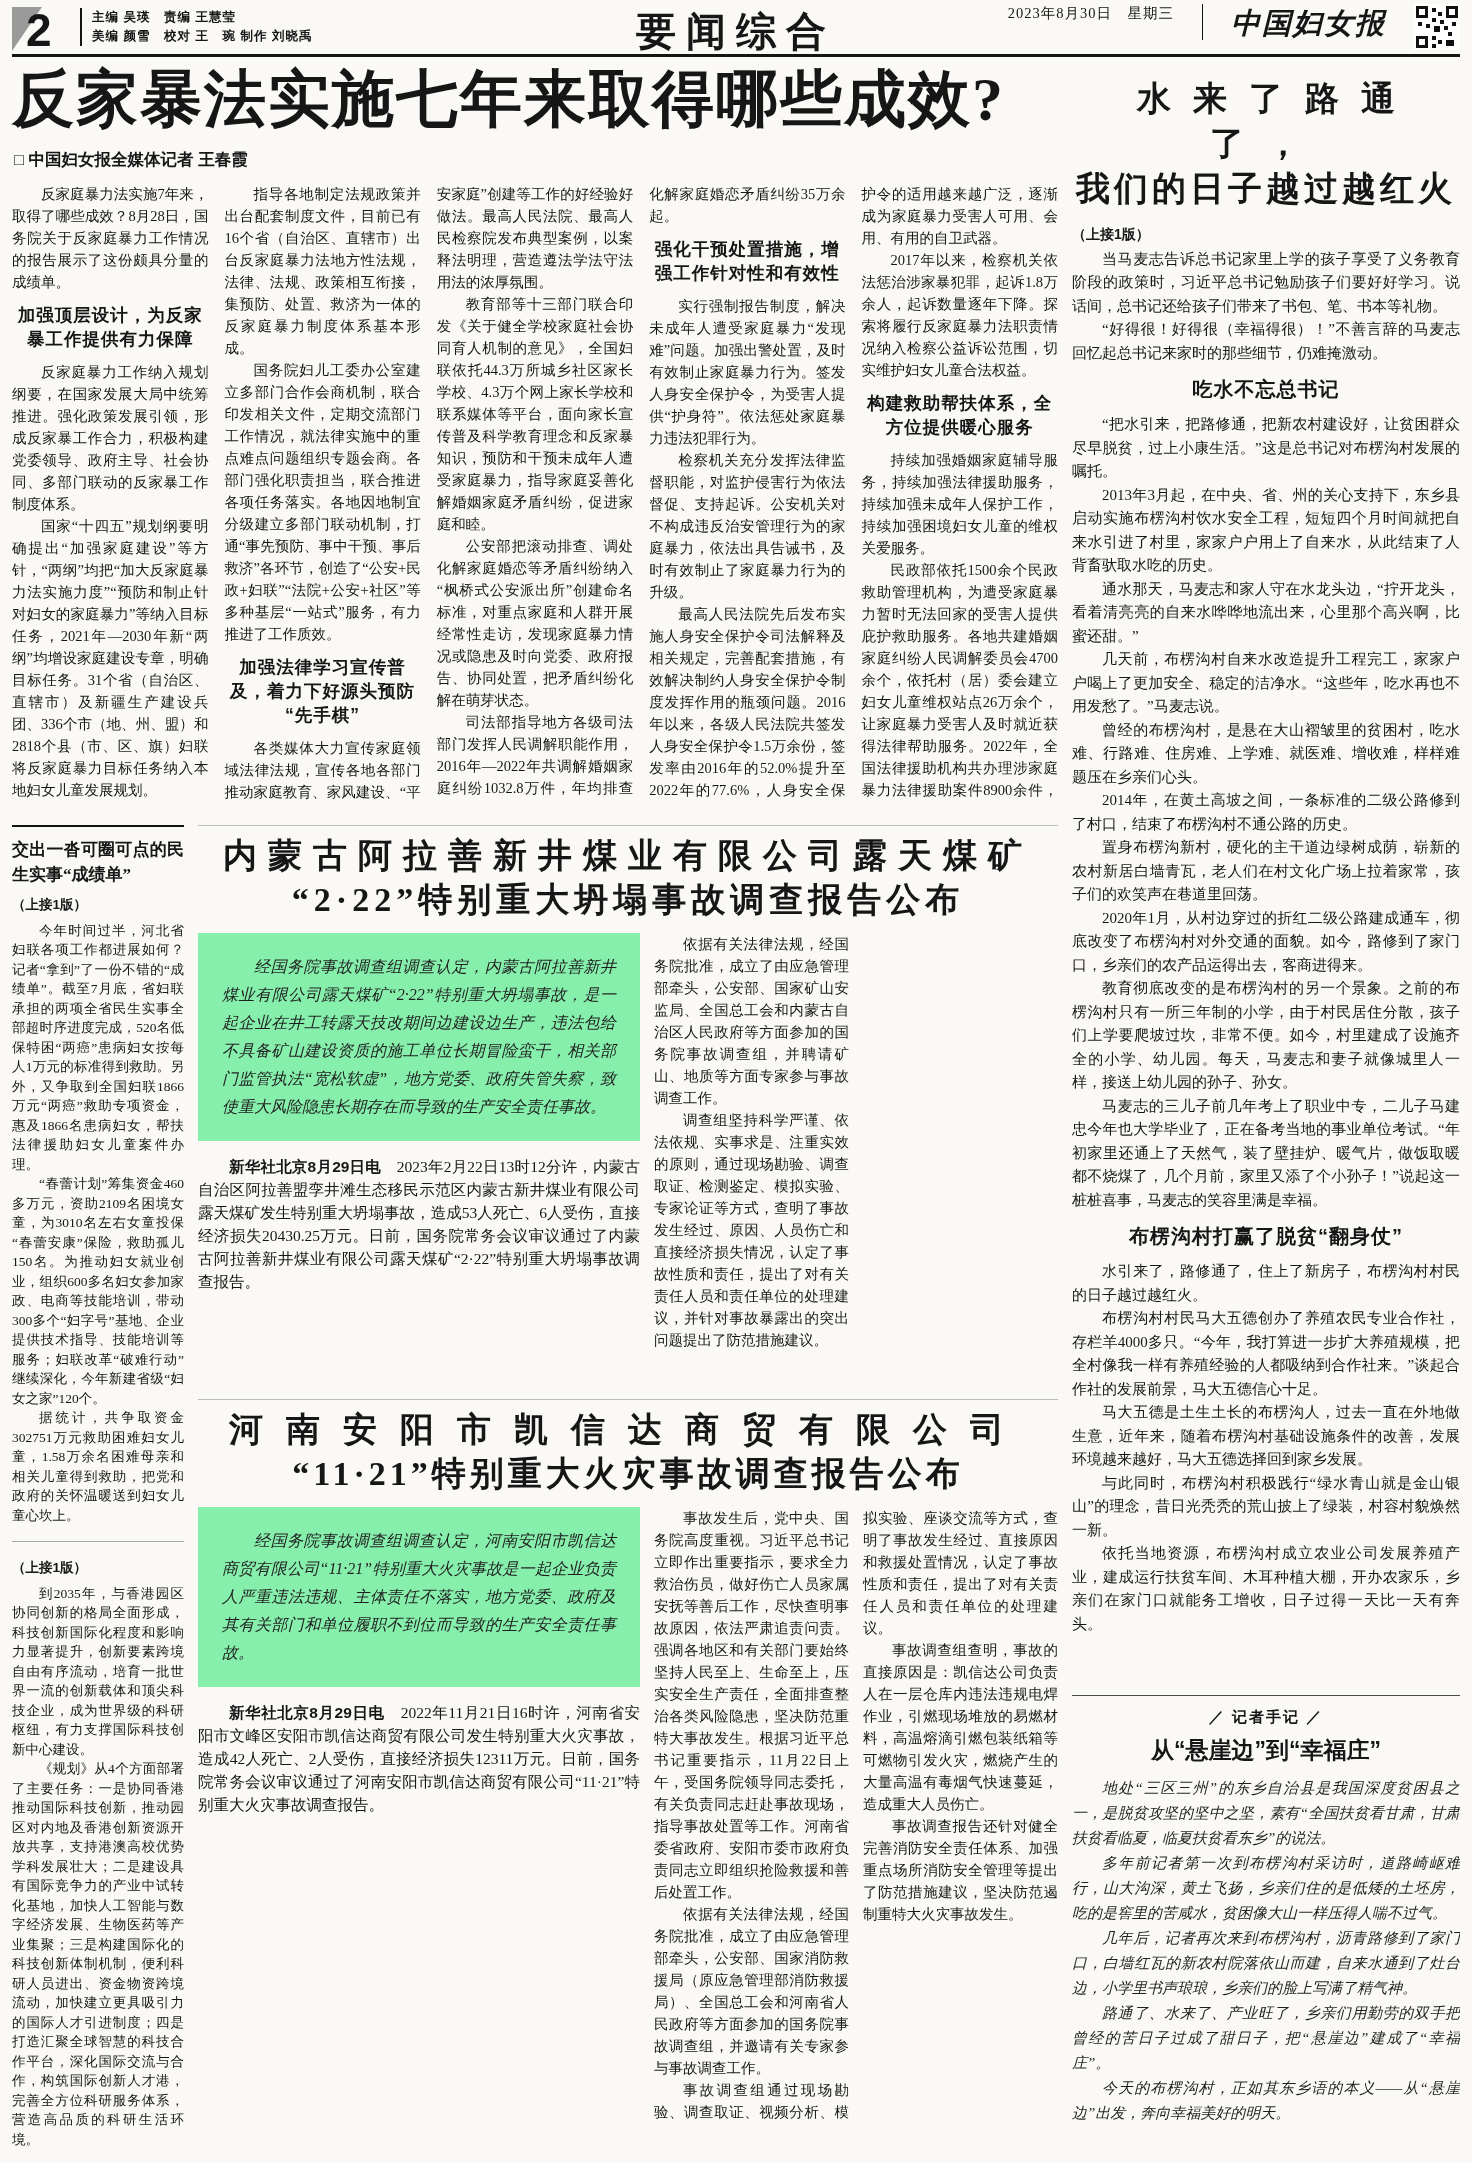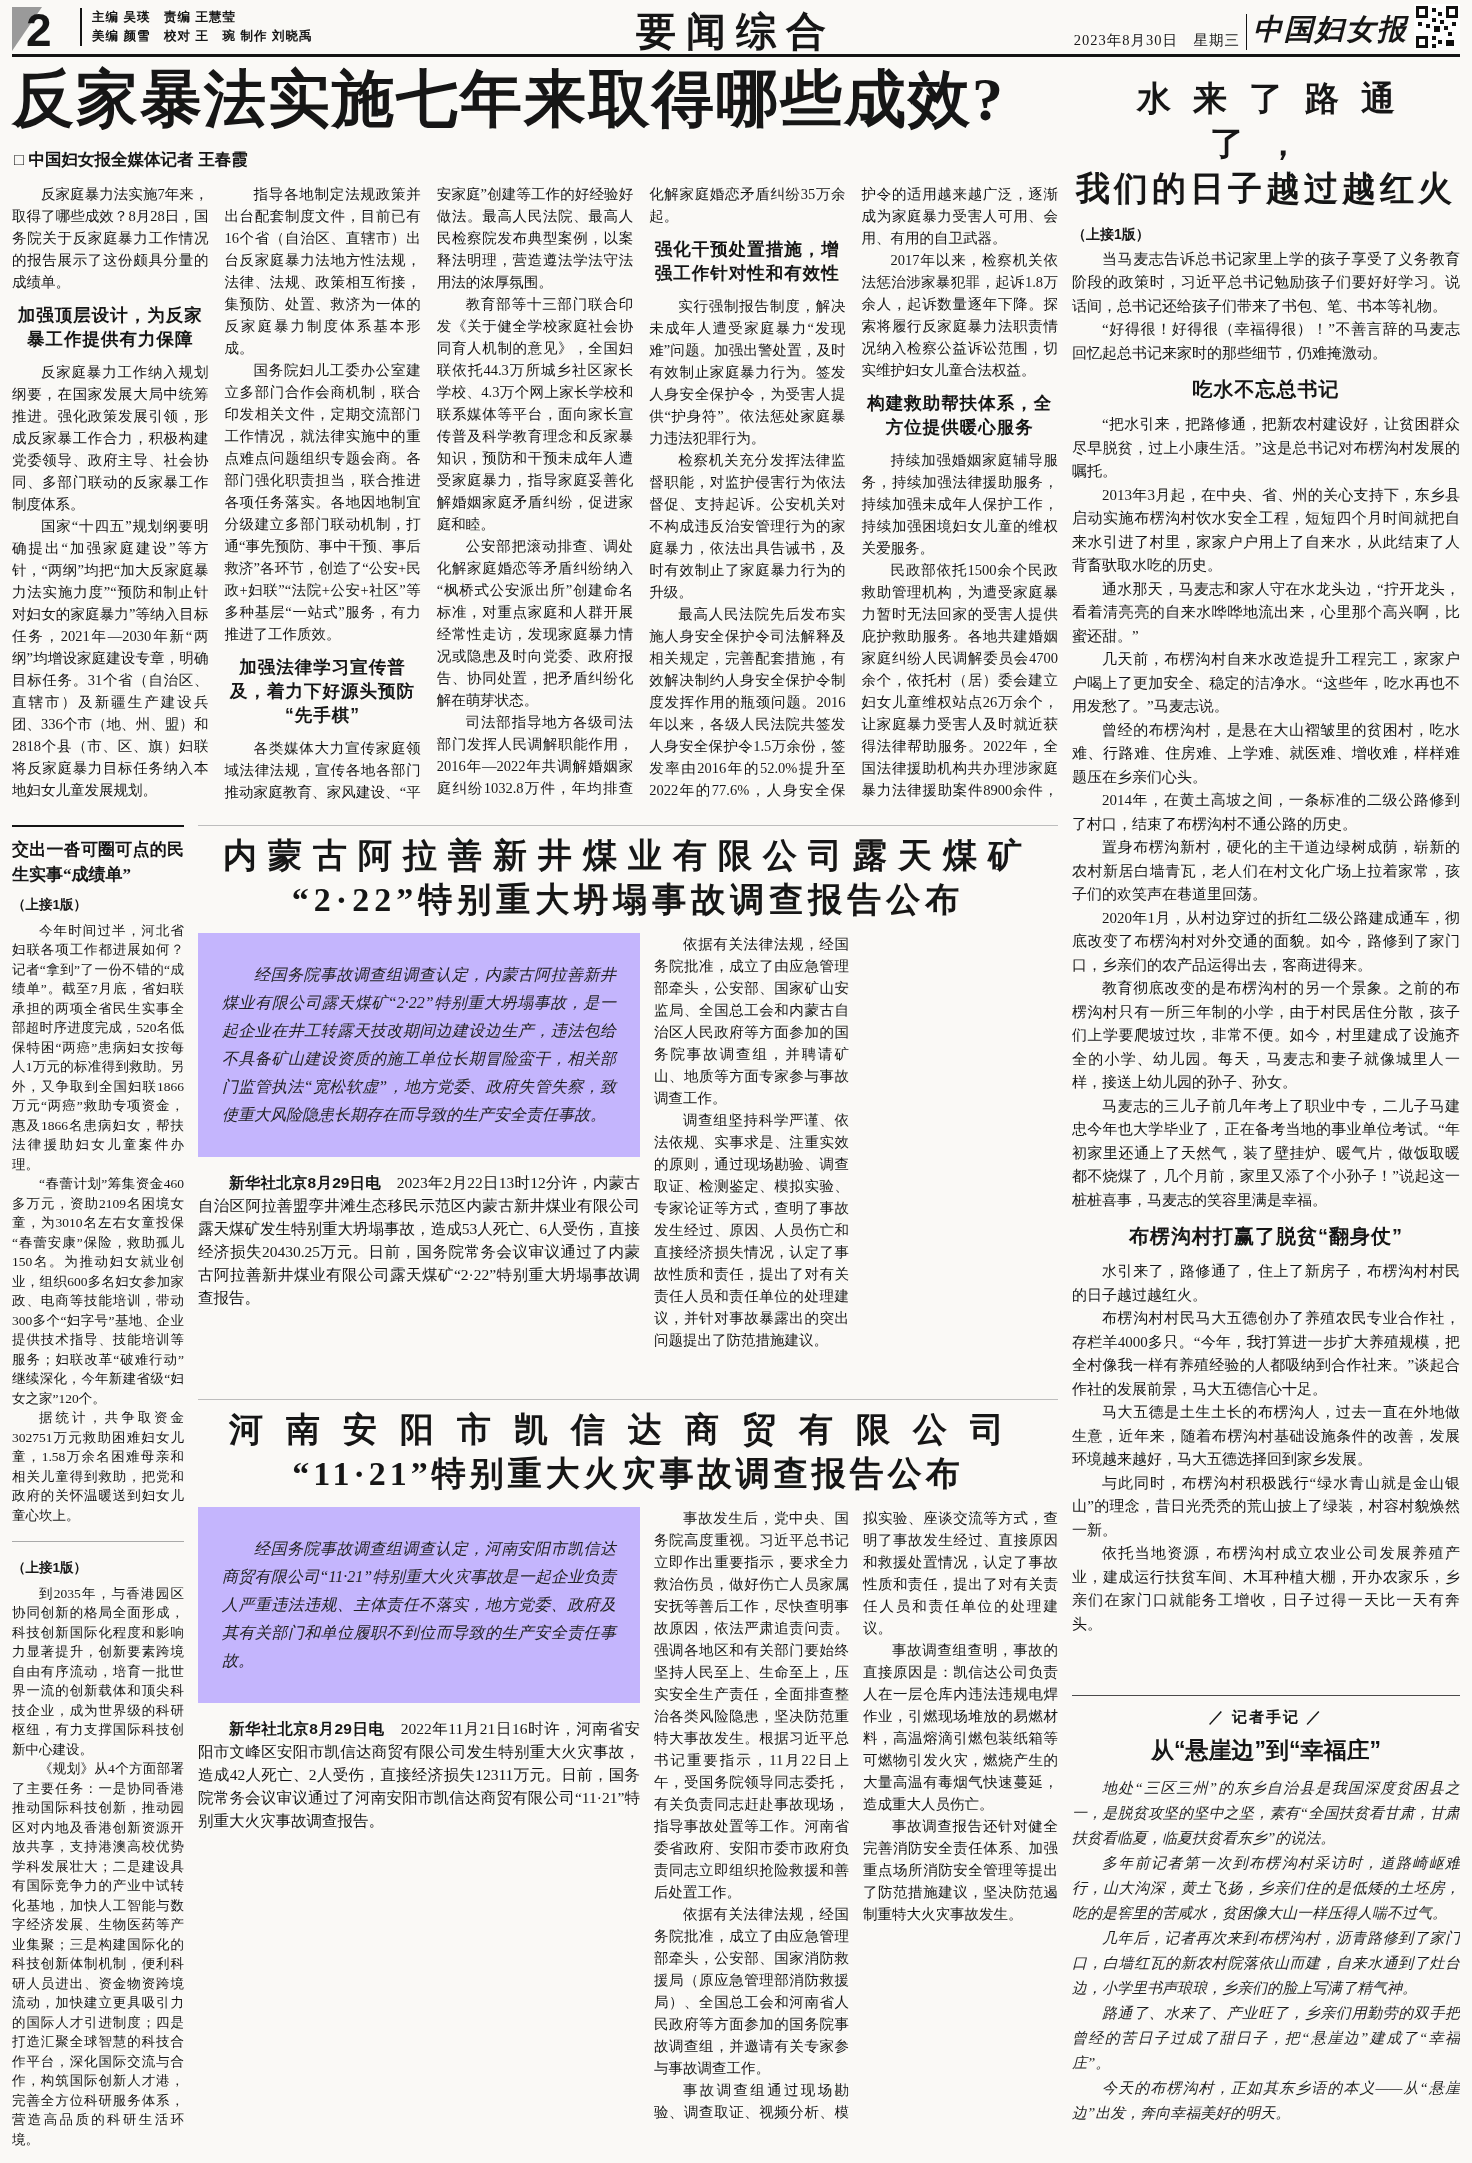--- a/index.html
+++ b/index.html
@@ -13,21 +13,21 @@
   
   .hdr { position:relative; display:flex; align-items:center; height:57px; border-bottom:3px solid #141414; }
   .pageno-wrap { position:relative; width:66px; height:52px; display:flex; align-items:flex-end; }
   .pageno-flag { position:absolute; left:0; top:6px; width:0; height:0;
     border-top:44px solid #9a9a9a; border-right:30px solid transparent; }
   .pageno { position:relative; font-family:"Liberation Sans",sans-serif; font-weight:900; font-size:46px; line-height:1; padding-left:14px; }
   .hdr-sep { width:2px; height:38px; background:#141414; margin:0 10px 0 2px; }
   .staff { font-family:"Liberation Sans",sans-serif; font-size:12.5px; font-weight:700; line-height:1.55; letter-spacing:1px; }
   .section-title { position:absolute; left:50%; top:4px; transform:translateX(-50%);
     font-family:"Liberation Sans",sans-serif; font-weight:900; font-size:40px; letter-spacing:10px; }
-  .hdr-right { margin-left:auto; display:flex; align-items:flex-end; gap:6px; }
+  .hdr-right { margin-left:auto; display:flex; align-items:flex-start; gap:28px; }
   .hdr-date { font-size:14.5px; letter-spacing:1px; }
   .hdr-bar { width:1px; height:36px; background:#141414; }
   .masthead { font-weight:900; font-size:29px; font-style:italic; letter-spacing:2px; font-family:"Liberation Serif",serif; }
   .qr { width:46px; height:46px; }
   
   .content { display:flex; gap:14px; }
   .main-col { width:1046px; flex:none; }
   
   .lead-h1 { margin-top:8px; font-weight:900; font-size:62px; line-height:1.1; letter-spacing:2px; white-space:nowrap; }
   .byline { margin:16px 0 12px 2px; font-size:16.5px; font-weight:700; font-family:"Liberation Sans",sans-serif; }
@@ -48,21 +48,21 @@
   .acc + .acc { margin-top:14px; }
   .acc-t { text-align:center; font-weight:900; font-size:34px; line-height:1.28; }
   .coal-t1 { letter-spacing:11px; }
   .coal-t2 { letter-spacing:5px; }
   .fire-t1 { letter-spacing:23px; }
   .fire-t2 { letter-spacing:4px; }
   .acc-body { display:flex; gap:14px; margin-top:12px; overflow:hidden; }
   .acc-body.coal-body { height:452px; }
   .acc-body.fire-body { height:620px; }
   .acc-left { width:442px; flex:none; }
-  .graybox { background:#c4b5fd; padding:28px 24px; font-size:16px; line-height:28px; font-style:italic;
+  .graybox { background:#86efac; padding:20px 24px; font-size:16px; line-height:28px; font-style:italic;
     color:#1f1f1f; text-align:justify; }
   .graybox .para, .acc-left .para { text-indent:2em; }
   .acc-left [data-list] { display:block; margin-top:14px; font-size:15.5px; line-height:23px; text-align:justify; }
   .lead-p b { font-family:"Liberation Sans",sans-serif; }
   .acc-rest { flex:1; column-count:2; column-gap:14px; column-fill:auto; overflow:hidden;
     font-size:14.5px; line-height:22px; text-align:justify; }
   
   .right-col { width:388px; flex:none; height:2104px; overflow:hidden; display:flex; flex-direction:column; padding-top:20px; }
   .water-t { font-weight:900; font-size:34px; line-height:1.32; text-align:center; }
   .wt1 { letter-spacing:22px; text-indent:22px; }

